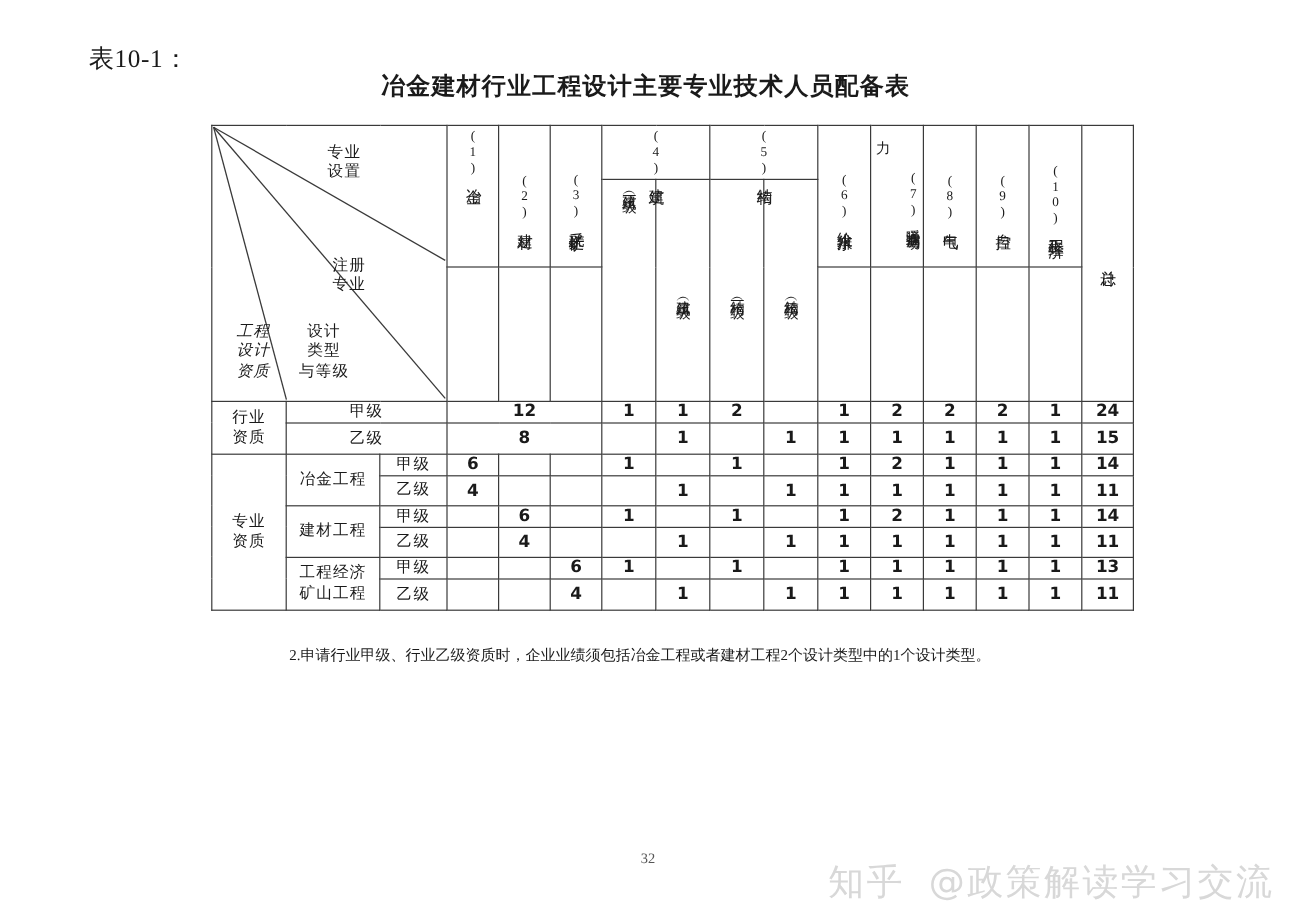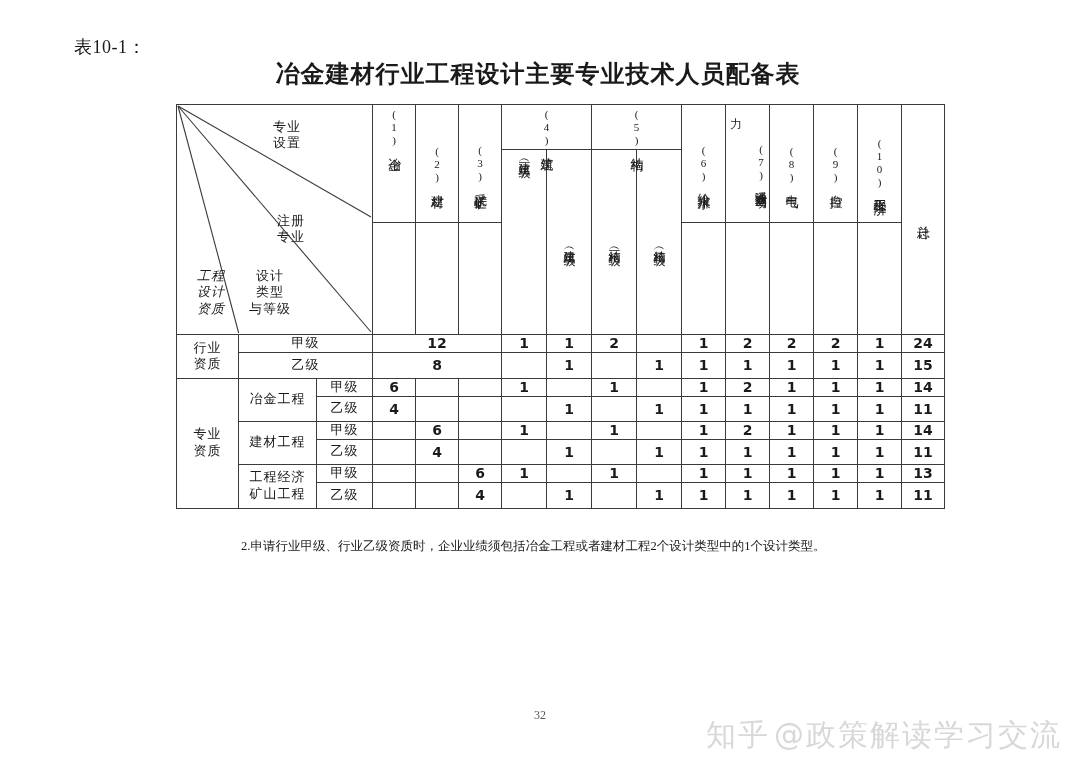--- a/index.html
+++ b/index.html
@@ -12,32 +12,32 @@
     position: relative;
     font-family: "Liberation Serif", "DejaVu Serif", serif;
     color: #1a1a1a;
     overflow: hidden;
   }
 
   
   #table-label {
     position: absolute;
     left: 74px; top: 35px;
-    font-size: 18px;
+    font-size: 21px;
     letter-spacing: 0.5px;
     white-space: nowrap;
   }
 
   
   #doc-title {
     position: absolute;
     left: 0; right: 4px; top: 58px;
     text-align: center;
     font-family: "DejaVu Sans", "Liberation Sans", sans-serif;
-    font-size: 24px;
+    font-size: 20px;
     font-weight: bold;
     letter-spacing: 1px;
   }
 
   
   #main-table-wrap {
     position: absolute;
     left: 176px; top: 104px;
     width: 728px; height: 428px;
   }
@@ -127,21 +127,21 @@
   #watermark {
     position: absolute;
     right: 18px; bottom: 8px;
     font-family: "DejaVu Sans", "Liberation Sans", sans-serif;
     font-size: 30px;
     color: #d8d8d8;
     letter-spacing: 2px;
     white-space: nowrap;
     user-select: none;
   }
-  #watermark .wm-zhihu { margin-right: 4px; }
+  #watermark .wm-zhihu { margin-right: 20px; }
 </style>
 </head>
 <body>
 
 <div id="table-label">表10-1：</div>
 
 <div id="doc-title">冶金建材行业工程设计主要专业技术人员配备表</div>
 
 <div id="main-table-wrap">
 <table class="grid">

